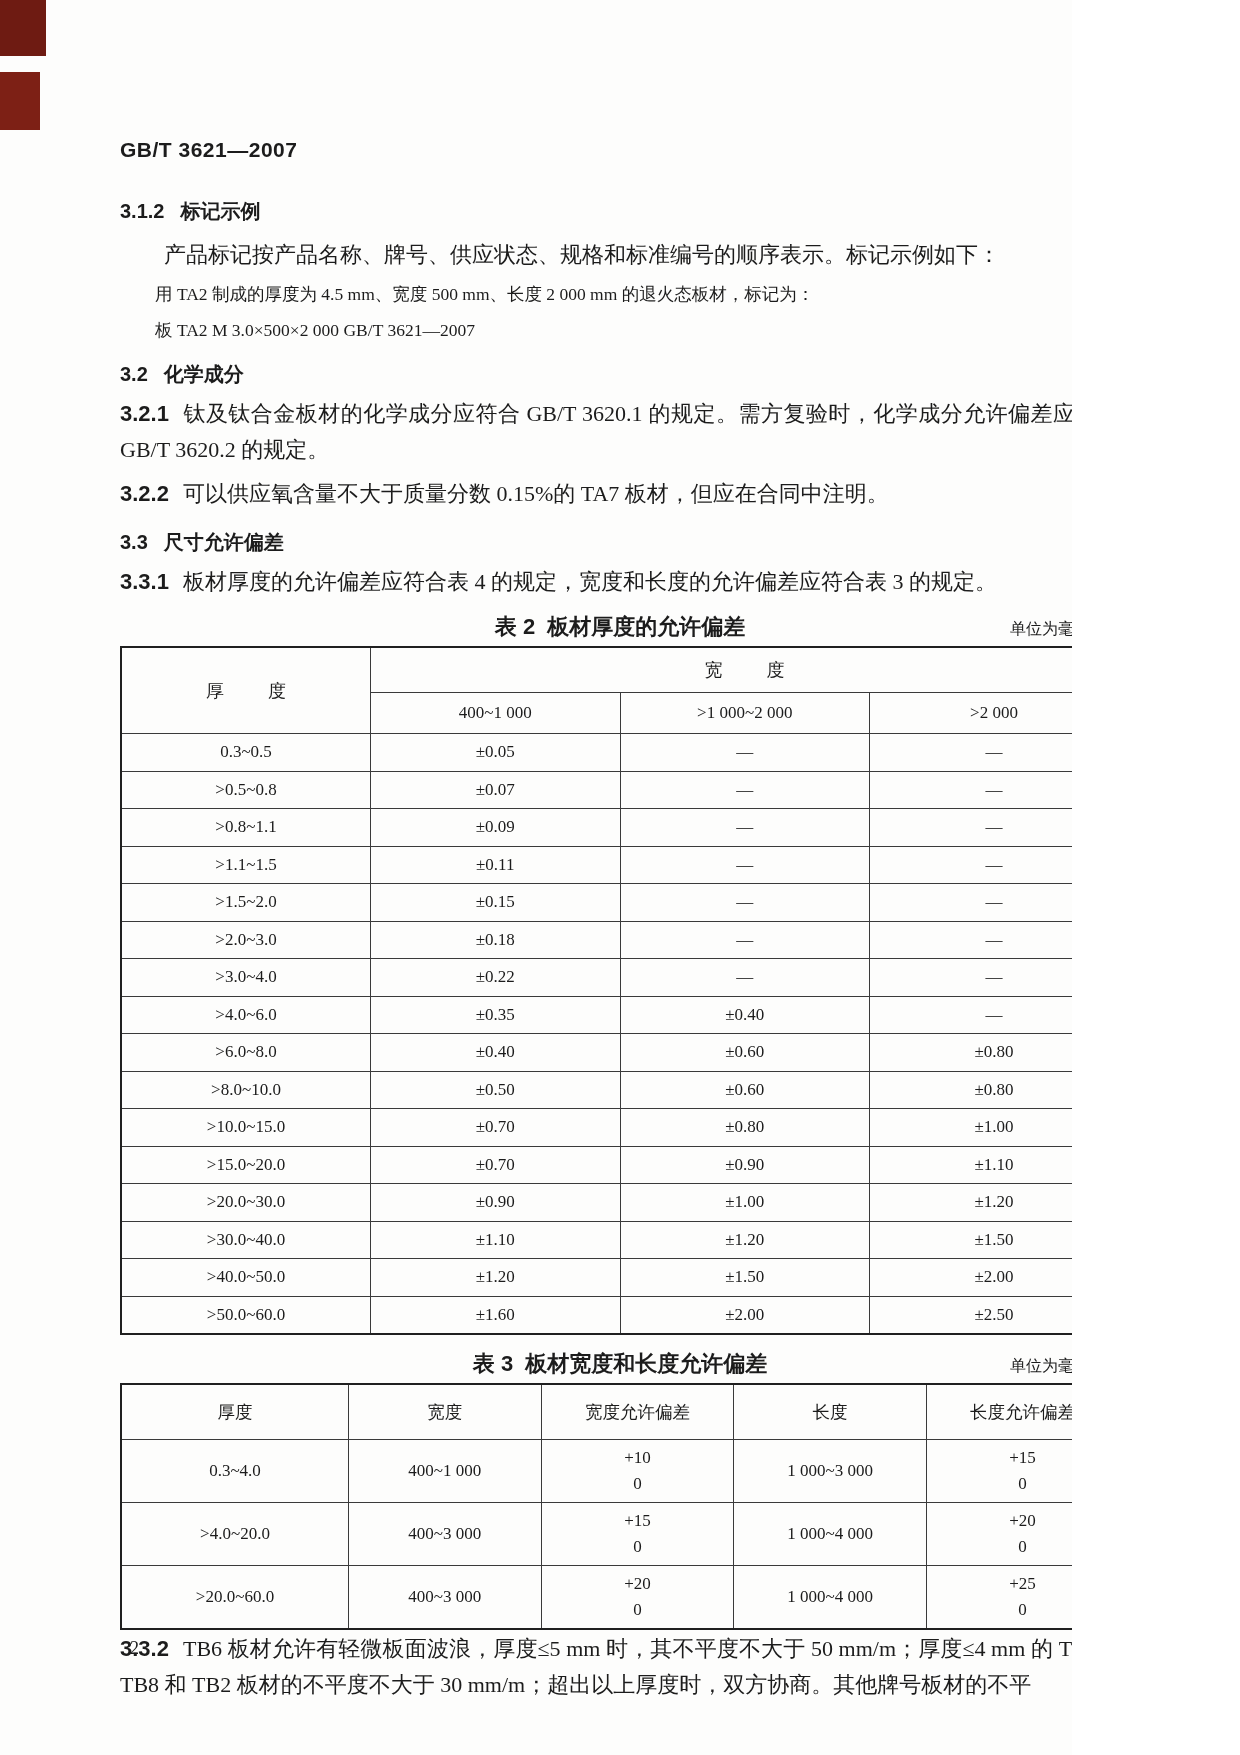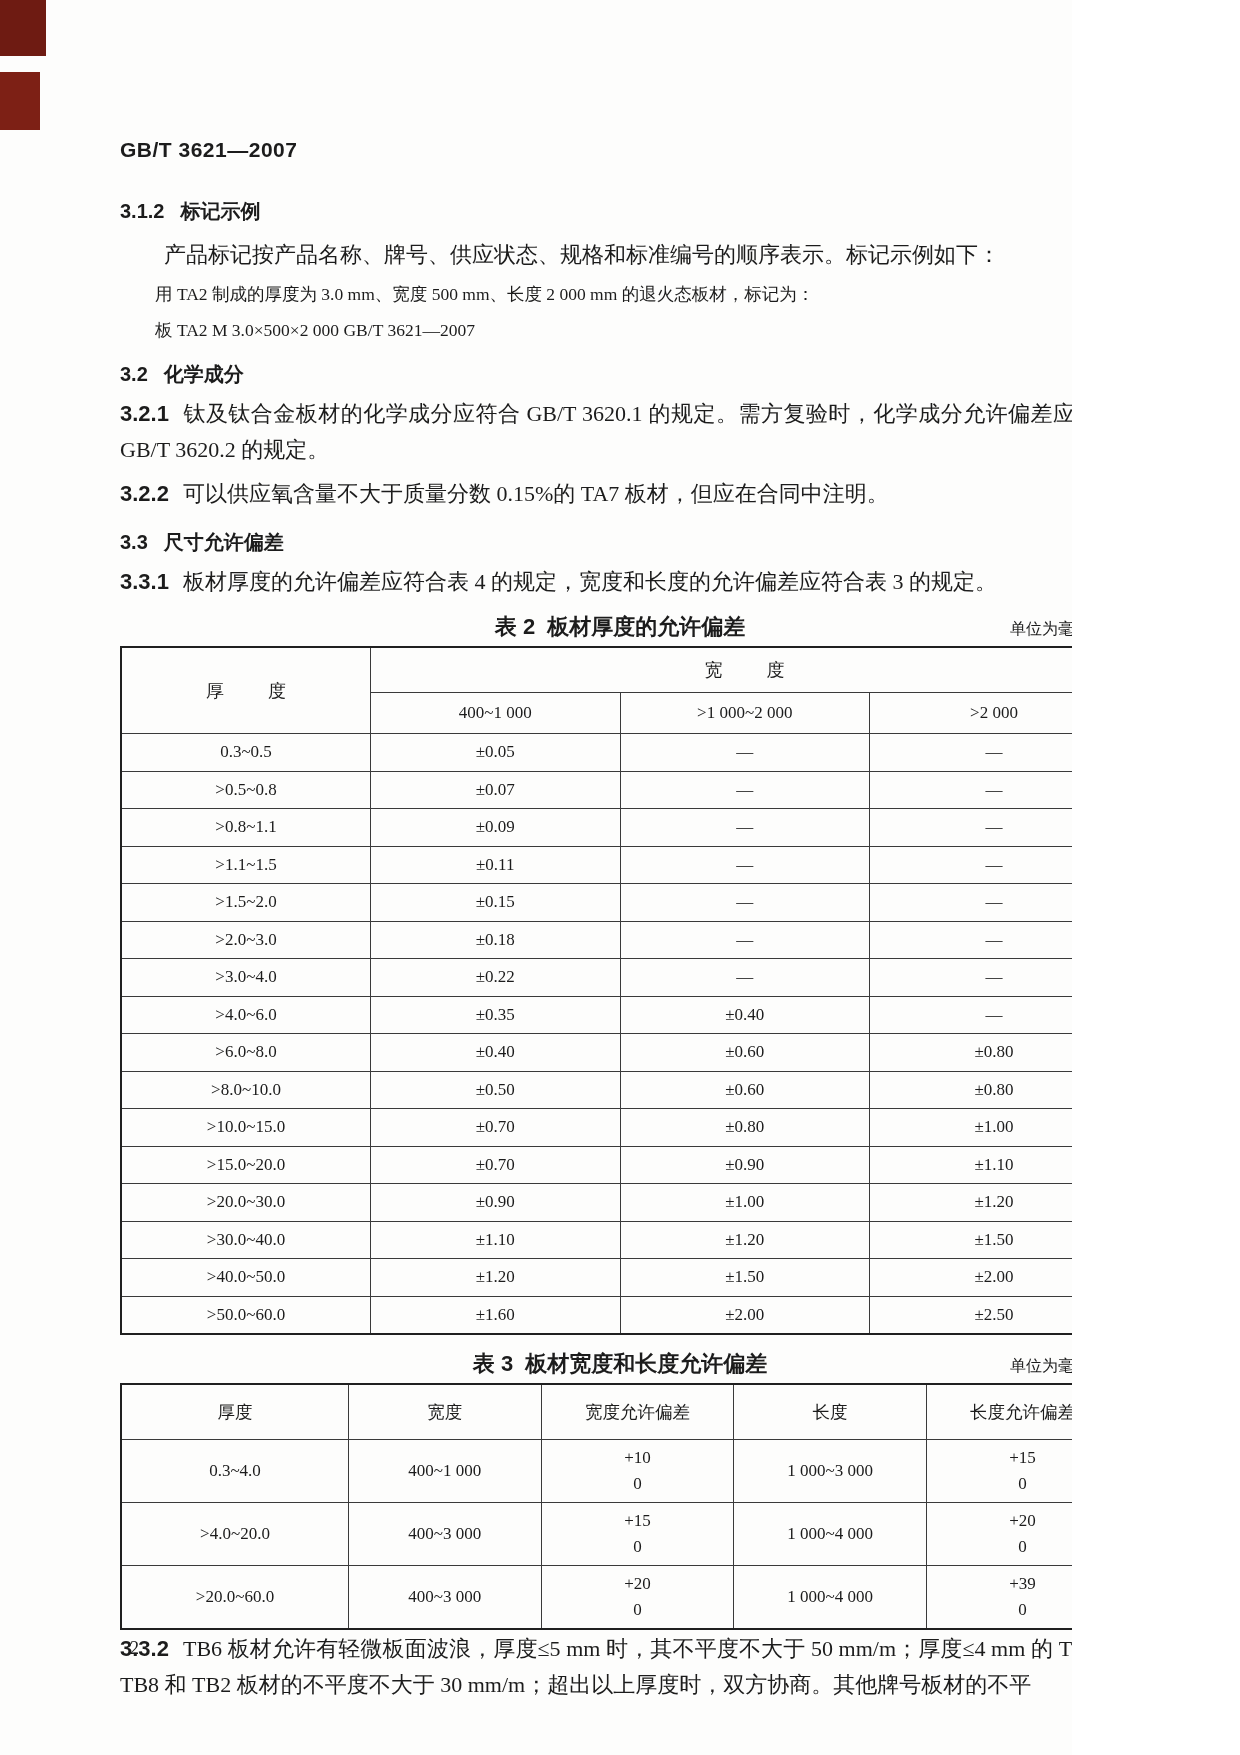--- a/index.html
+++ b/index.html
@@ -89,21 +89,21 @@
 
   <div class="content">
 
     <div class="doc-header">GB/T 3621—2007</div>
 
     <div class="heading h312">
       <span class="num">3.1.2</span><span>标记示例</span>
     </div>
 
     <div class="para indent p1">产品标记按产品名称、牌号、供应状态、规格和标准编号的顺序表示。标记示例如下：</div>
-    <div class="example">用 TA2 制成的厚度为 3.0 mm、宽度 500 mm、长度 2 000 mm 的退火态板材，标记为：</div>
+    <div class="example">用 TA2 制成的厚度为 4.5 mm、宽度 500 mm、长度 2 000 mm 的退火态板材，标记为：</div>
     <div class="example">板 TA2 M 3.0×500×2 000 GB/T 3621—2007</div>
 
     <div class="heading h32">
       <span class="num">3.2</span><span>化学成分</span>
     </div>
 
     <div class="para clause">
       <span class="clause-num">3.2.1</span><span>钛及钛合金板材的化学成分应符合 GB/T 3620.1 的规定。需方复验时，化学成分允许偏差应符合 GB/T 3620.2 的规定。</span>
     </div>
 
@@ -297,21 +297,21 @@
         </tr>
         <tr>
           <td>&gt;20.0~60.0</td>
           <td>400~3 000</td>
           <td class="tol">
               <div>+20</div>
               <div>0</div>
             </td>
           <td>1 000~4 000</td>
           <td class="tol">
-              <div>+39</div>
+              <div>+25</div>
               <div>0</div>
             </td>
         </tr>
       </tbody>
     </table>
 
     <div class="para clause" style="margin-top:1px;">
       <span class="clause-num">3.3.2</span><span>TB6 板材允许有轻微板面波浪，厚度≤5 mm 时，其不平度不大于 50 mm/m；厚度≤4 mm 的 TB5、TB8 和 TB2 板材的不平度不大于 30 mm/m；超出以上厚度时，双方协商。其他牌号板材的不平</span>
     </div>
 

